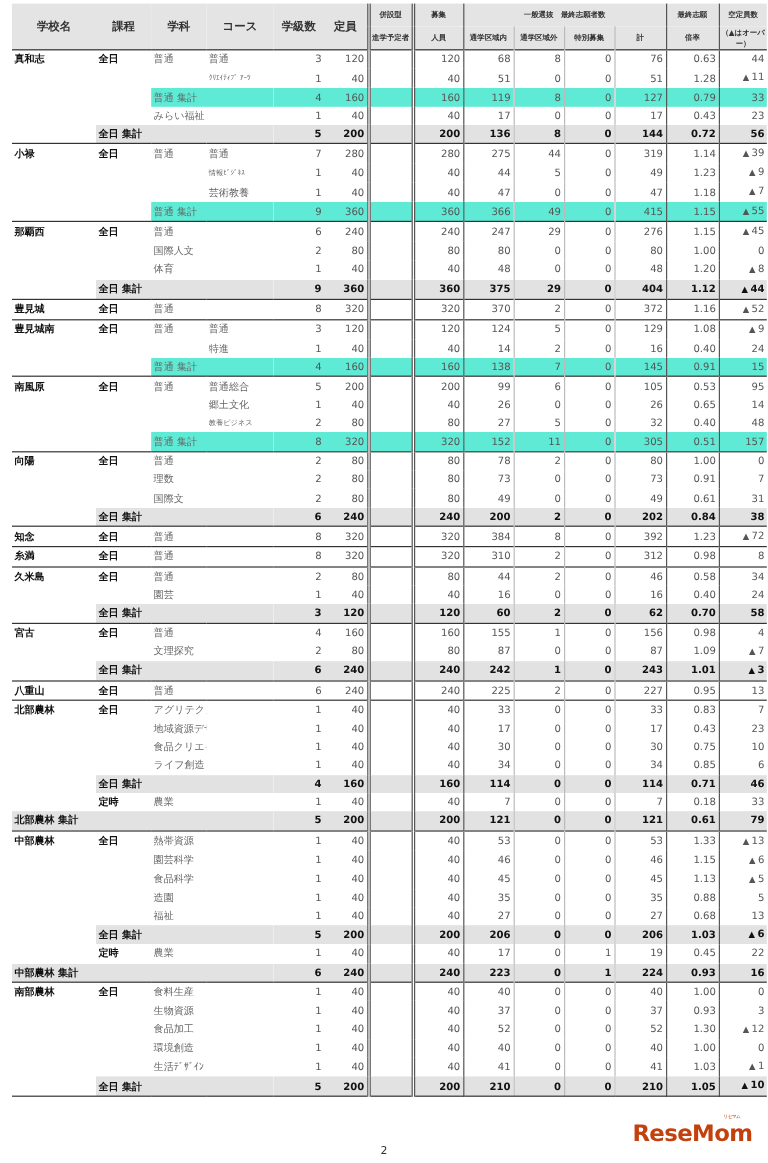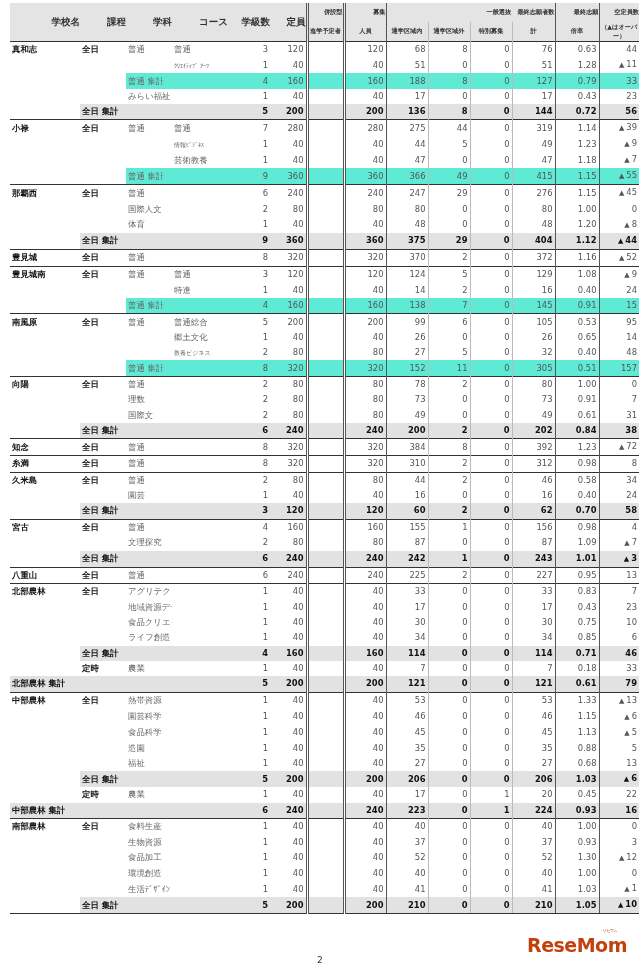--- a/index.html
+++ b/index.html
@@ -2,21 +2,21 @@
 <html><head>
 <meta charset="utf-8">
 <style>
   html, body { margin: 0; padding: 0; background: #ffffff; }
   body { width: 640px; height: 969px; position: relative; overflow: hidden;
          font-family: "DejaVu Sans", "Liberation Sans", sans-serif; color: #222; }
   table.admission { position: absolute; left: 10px; top: 3px; width: 628px;
          border-collapse: collapse; table-layout: fixed; font-size: 8.4px; }
   table.admission th { background: #e4e4e4; font-weight: bold; color: #333;
          text-align: center; padding: 0; }
-  thead tr.h1 th { height: 19px; font-size: 9.5px; text-align: right; }
+  thead tr.h1 th { height: 19px; font-size: 9.5px; }
   thead tr.h2 th { height: 19px; font-size: 6.8px; }
   thead th.small { font-size: 6.2px !important; }
   table.admission td { height: 15.35px; padding: 0 2px; white-space: nowrap;
          overflow: hidden; line-height: 15px; }
   td.num { text-align: right; color: #555; }
   td.school { font-weight: bold; color: #111; font-size: 8.4px; }
   td.course { font-weight: bold; color: #111; }
   td.dept { color: #666; }
   td.sub { color: #666; }
   td.sub.tiny { font-size: 6px; }
@@ -113,21 +113,21 @@
         <td class="num shade "><span class="tri">▲</span><span>11</span></td>
       </tr>
       <tr class="sub-total">
         <td class="school"></td>
         <td class="course"></td>
         <td class="dept shade" colspan="2">普通 集計</td>
         <td class="num shade">4</td>
         <td class="num shade vdouble">160</td>
         <td class="vdouble shade"></td>
         <td class="num shade vsingle">160</td>
-        <td class="num shade vlight">188</td>
+        <td class="num shade vlight">119</td>
         <td class="num shade vlight">8</td>
         <td class="num shade vlight">0</td>
         <td class="num shade vsingle">127</td>
         <td class="num shade vsingle">0.79</td>
         <td class="num shade "><span>33</span></td>
       </tr>
       <tr>
         <td class="school"></td>
         <td class="course"></td>
         <td class="dept">みらい福祉</td>
@@ -816,21 +816,21 @@
         <td class="course">定時</td>
         <td class="dept">農業</td>
         <td class="sub"></td>
         <td class="num shade">1</td>
         <td class="num shade vdouble">40</td>
         <td class="vdouble shade"></td>
         <td class="num shade vsingle">40</td>
         <td class="num shade vlight">17</td>
         <td class="num shade vlight">0</td>
         <td class="num shade vlight">1</td>
-        <td class="num shade vsingle">20</td>
+        <td class="num shade vsingle">19</td>
         <td class="num shade vsingle">0.45</td>
         <td class="num shade "><span>22</span></td>
       </tr>
       <tr class="total">
         <td class="school shade" colspan="4">中部農林 集計</td>
         <td class="num shade">6</td>
         <td class="num shade vdouble">240</td>
         <td class="vdouble shade"></td>
         <td class="num shade vsingle">240</td>
         <td class="num shade vlight">223</td>

